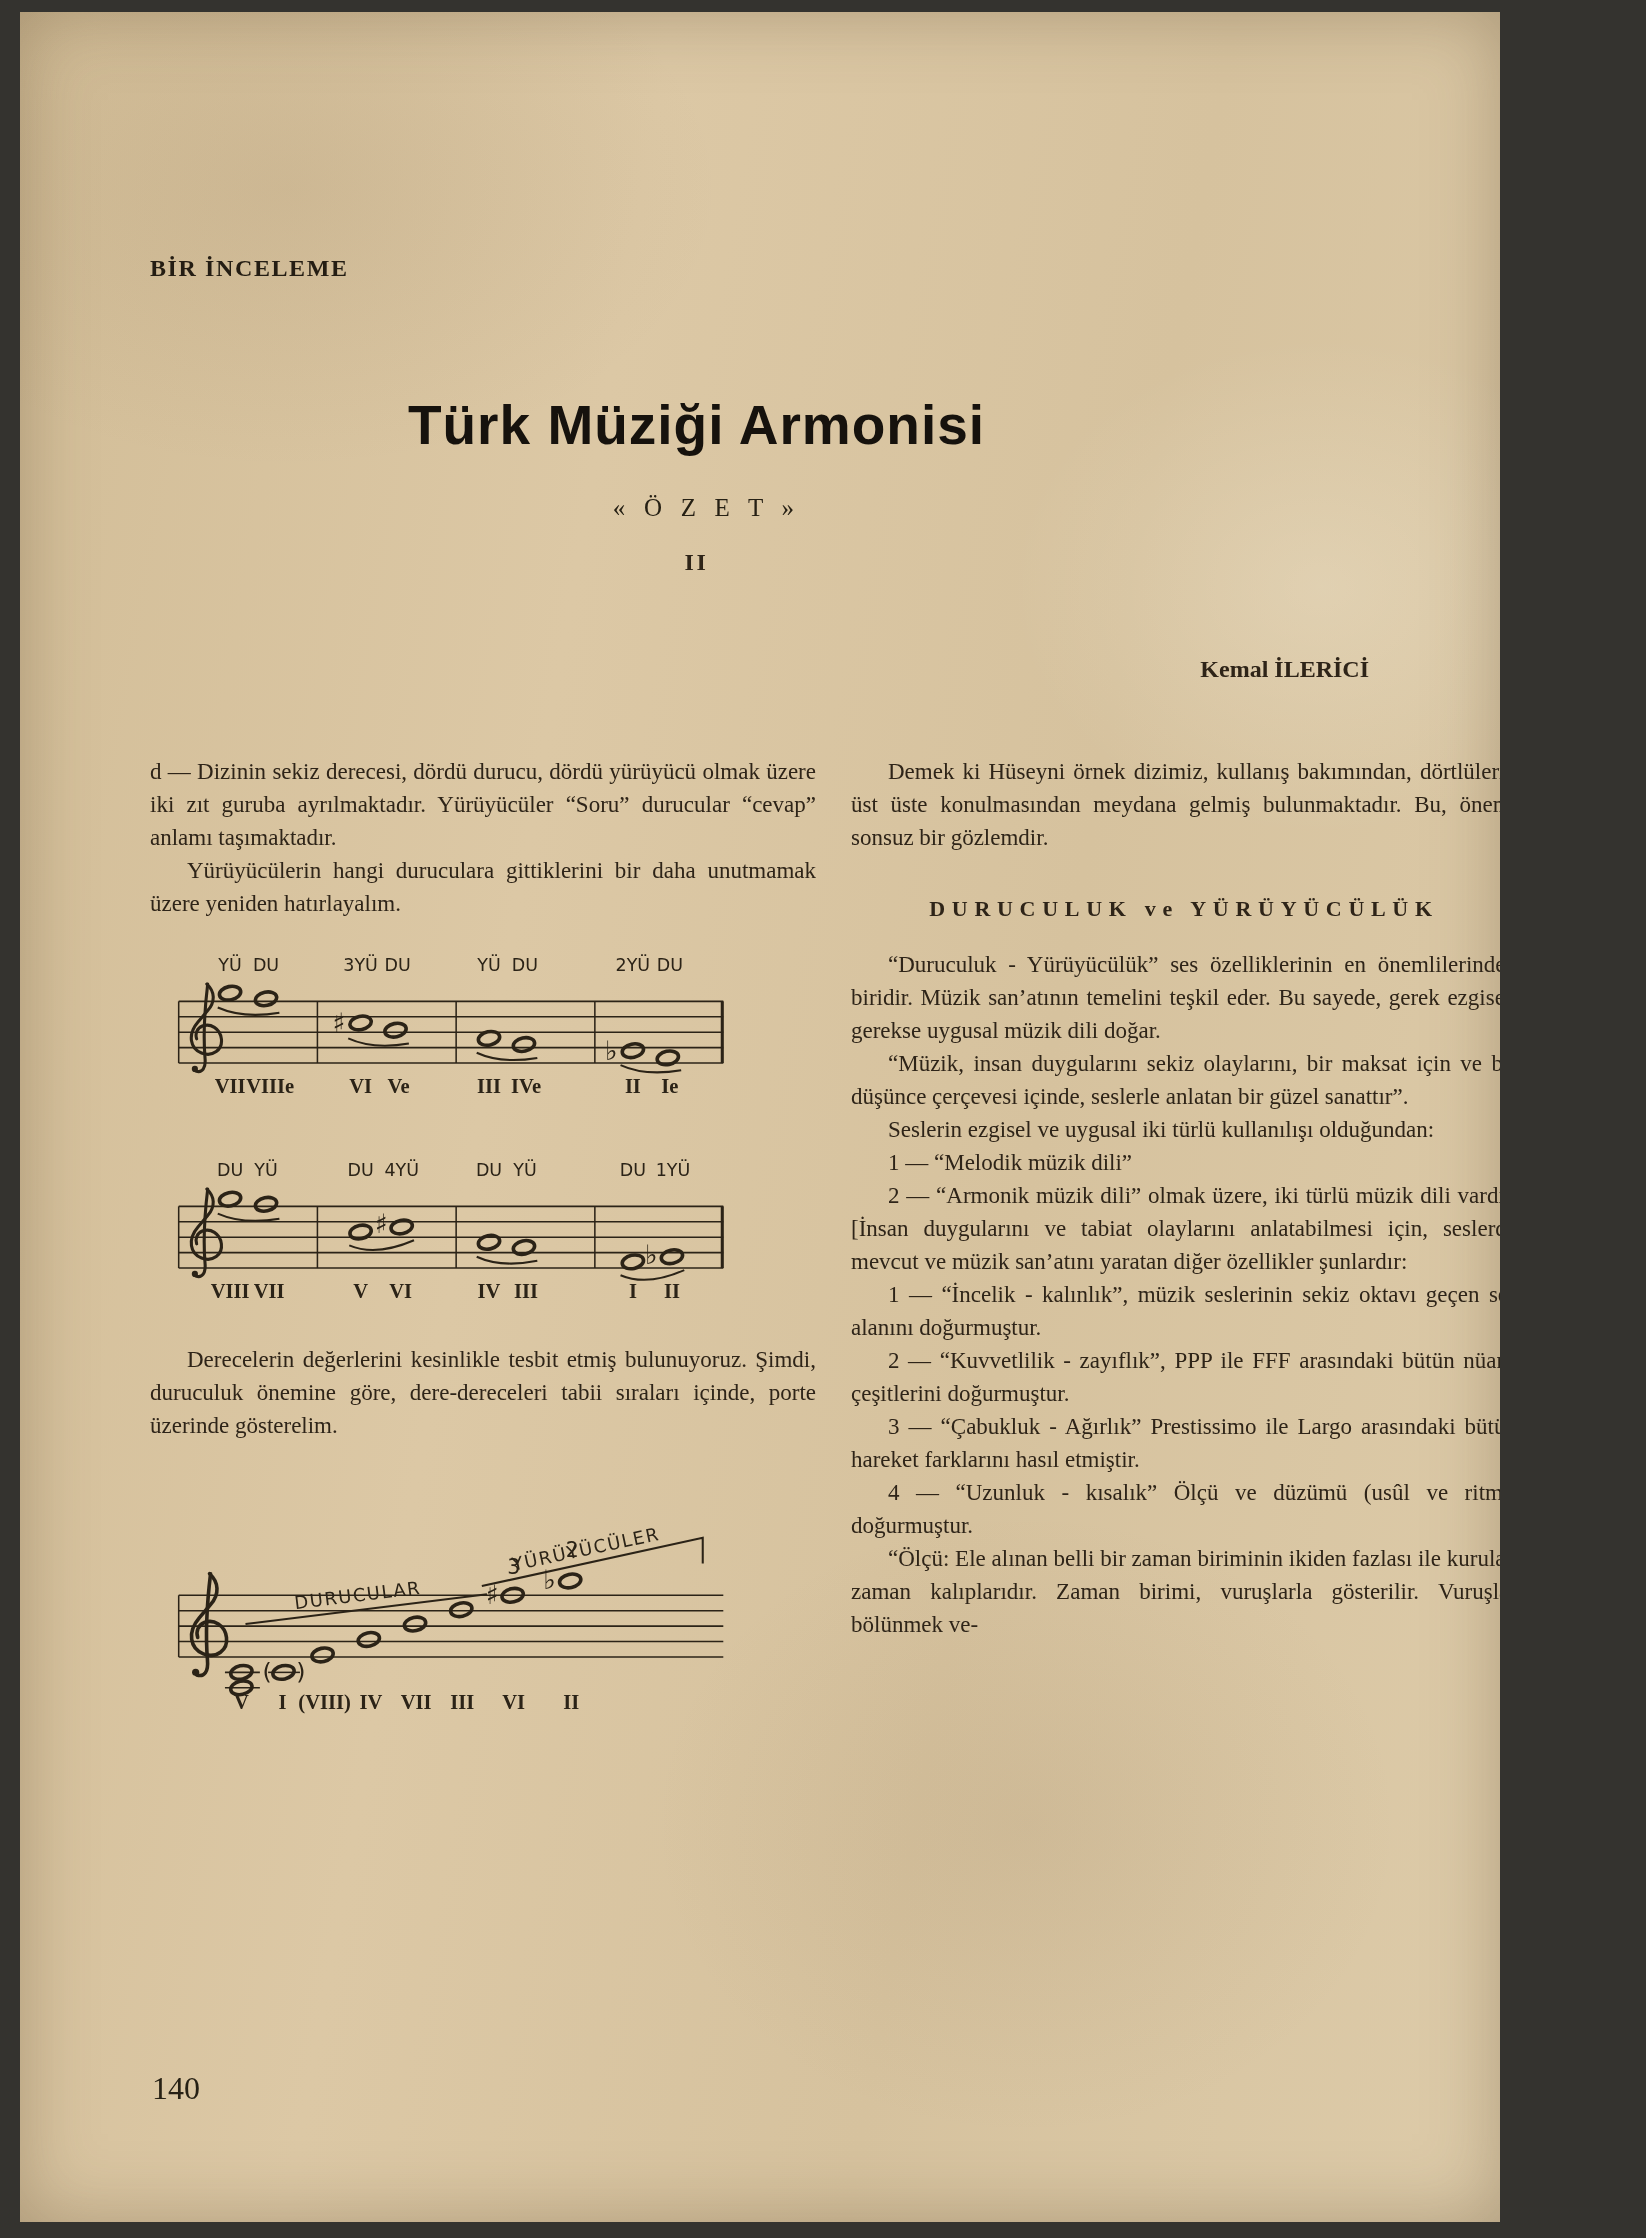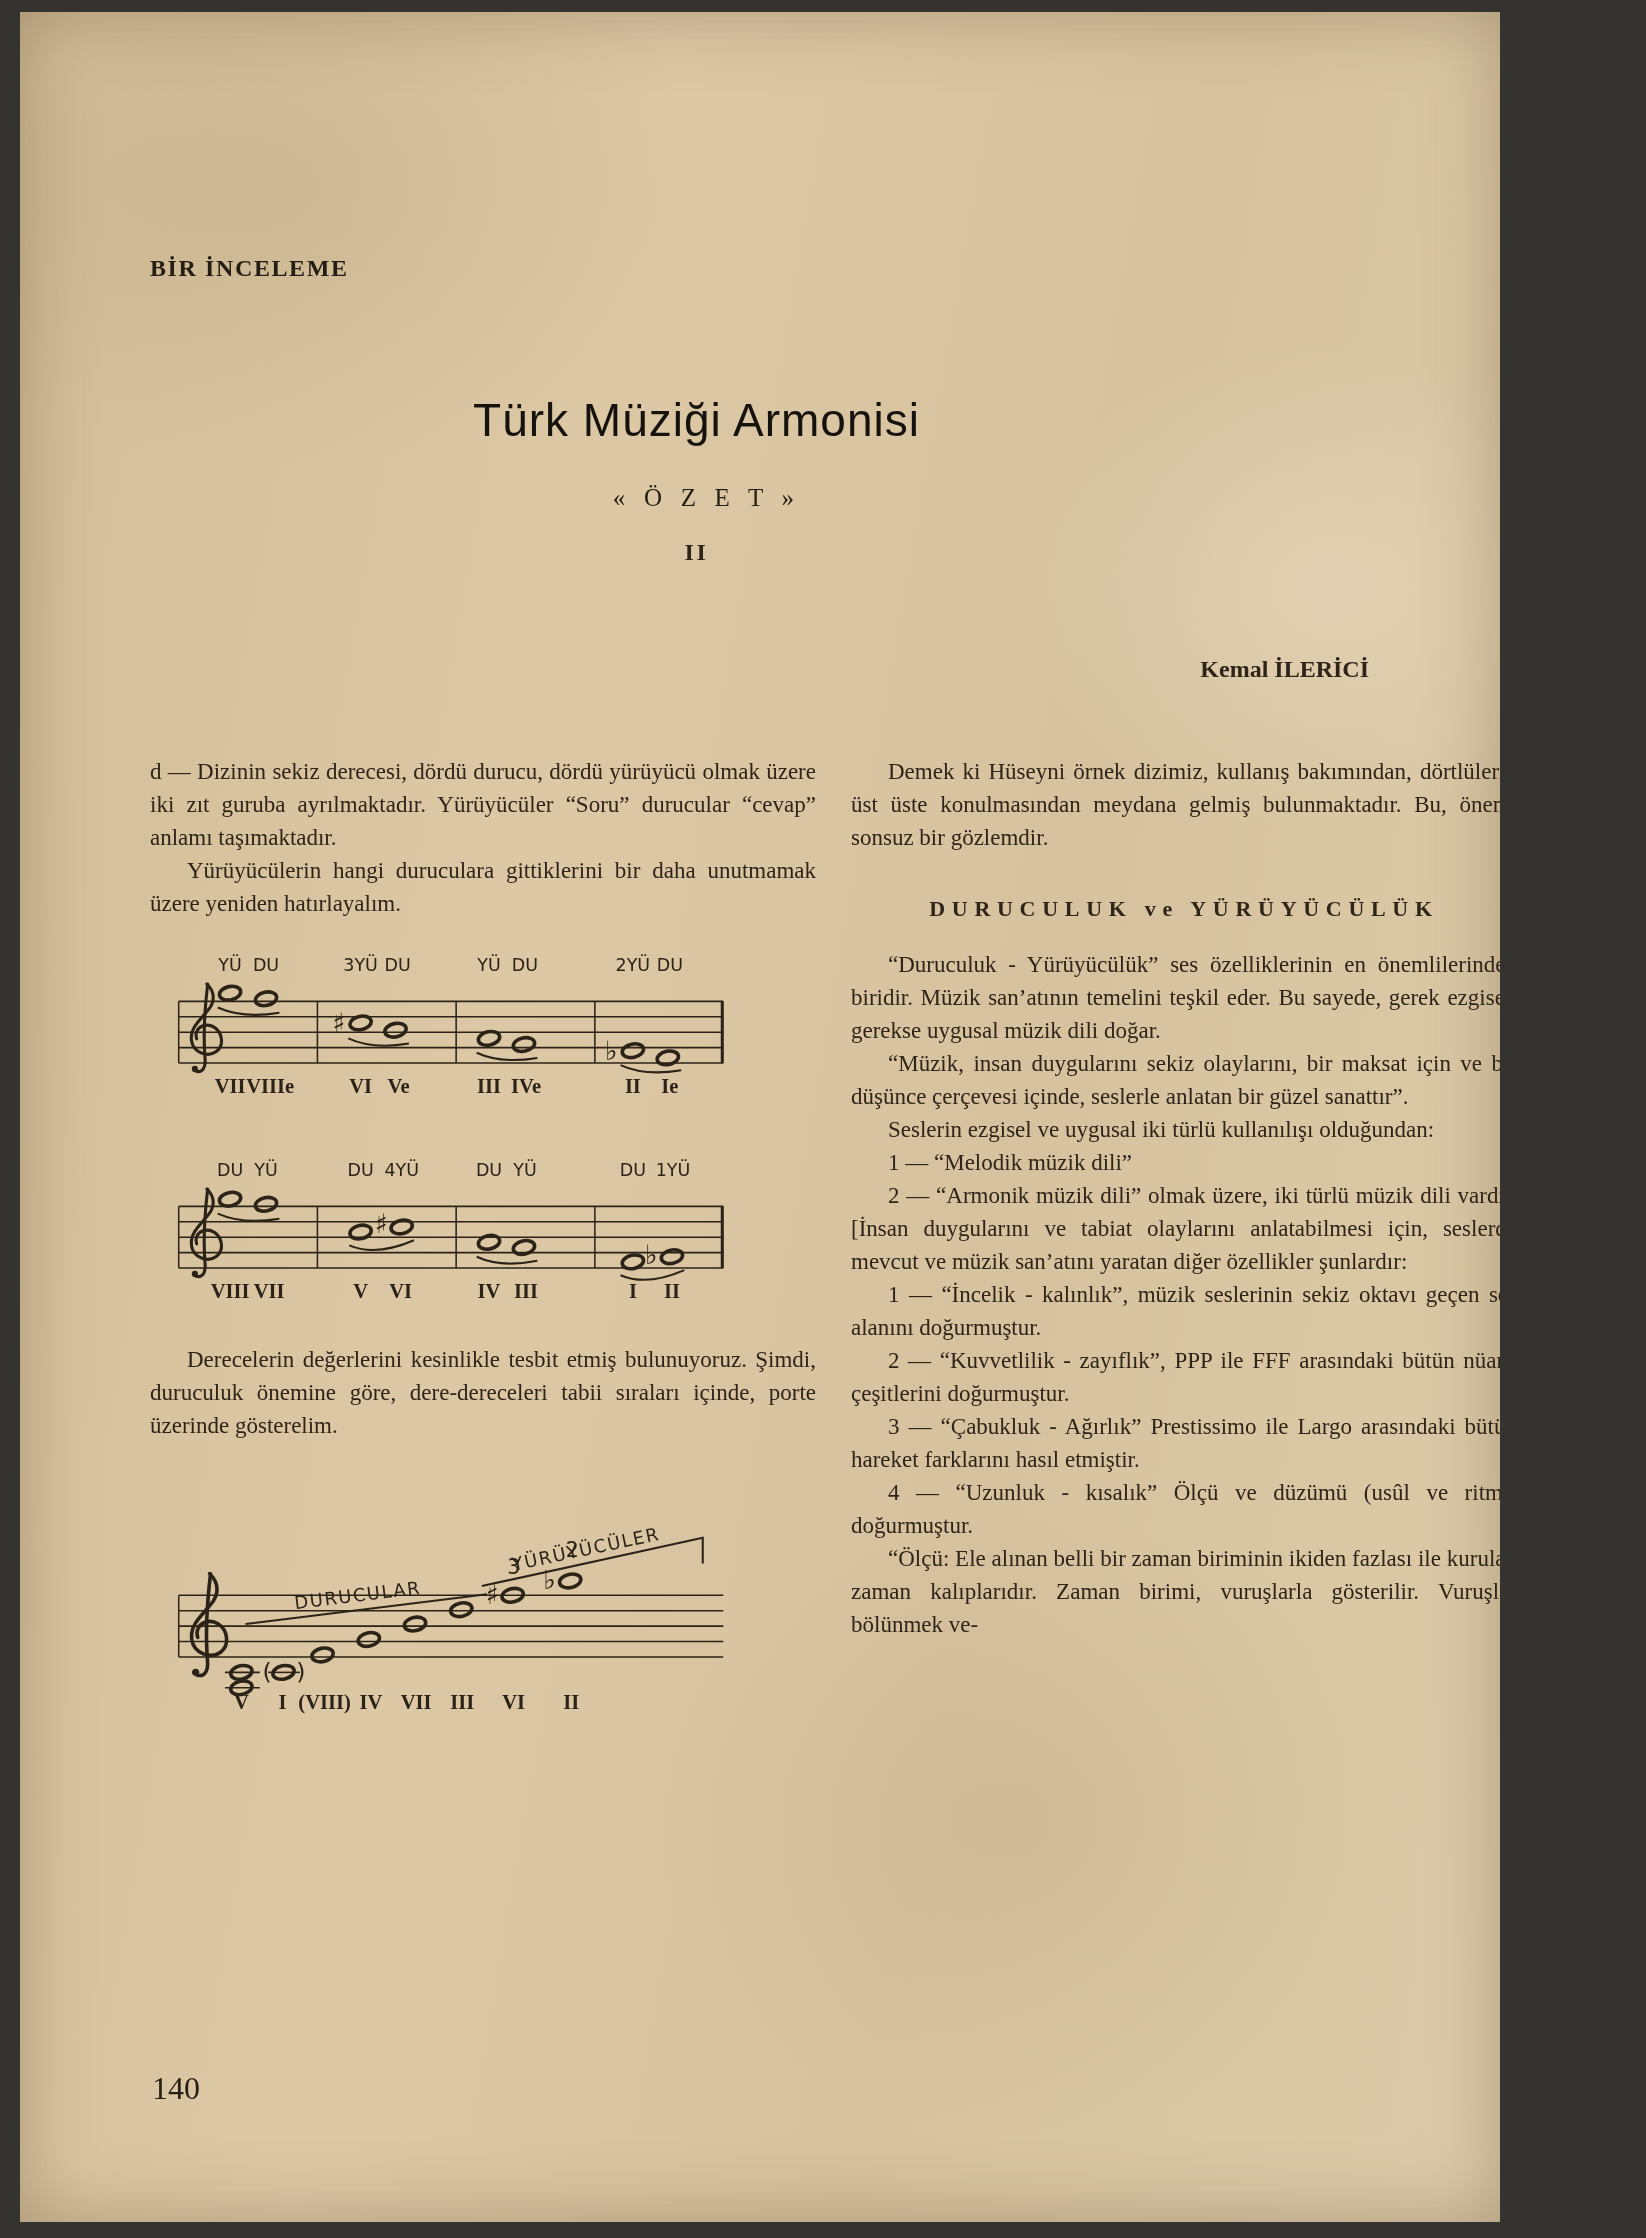--- a/index.html
+++ b/index.html
@@ -28,21 +28,21 @@
     overflow: hidden;
   }
   .kicker {
     position: absolute; left: 130px; top: 243px;
     font-size: 24px; font-weight: bold; letter-spacing: 1.6px;
     color: #241d13;
   }
   .title-block { position: absolute; left: 0; top: 381px; width: 1353px; text-align: center; }
   .page-title {
     font-family: "Liberation Sans", sans-serif;
-    font-weight: 400; font-size: 46px; letter-spacing: 1px;
+    font-weight: 700; font-size: 55px; letter-spacing: 1px;
     color: #16120d;
   }
   .subtitle { margin-top: 37px; font-size: 25px; letter-spacing: 6.2px; color: #262014; padding-left: 20px; }
   .part-numeral { margin-top: 27px; font-size: 24px; font-weight: bold; letter-spacing: 2.6px; }
   .author { position: absolute; top: 644px; right: 131px; font-size: 24px; font-weight: bold; }
   .col {
     position: absolute; top: 743px; width: 666px;
     font-size: 23px; line-height: 33px; text-align: justify;
   }
   .col-left { left: 130px; }

